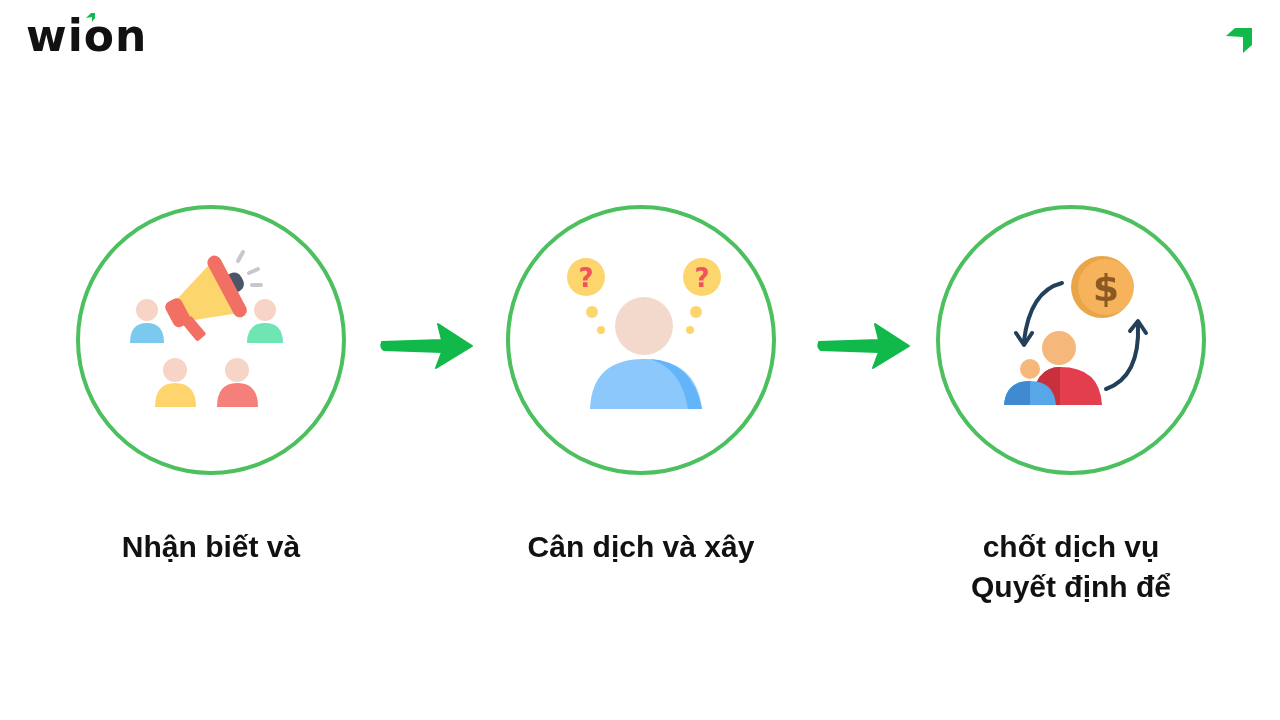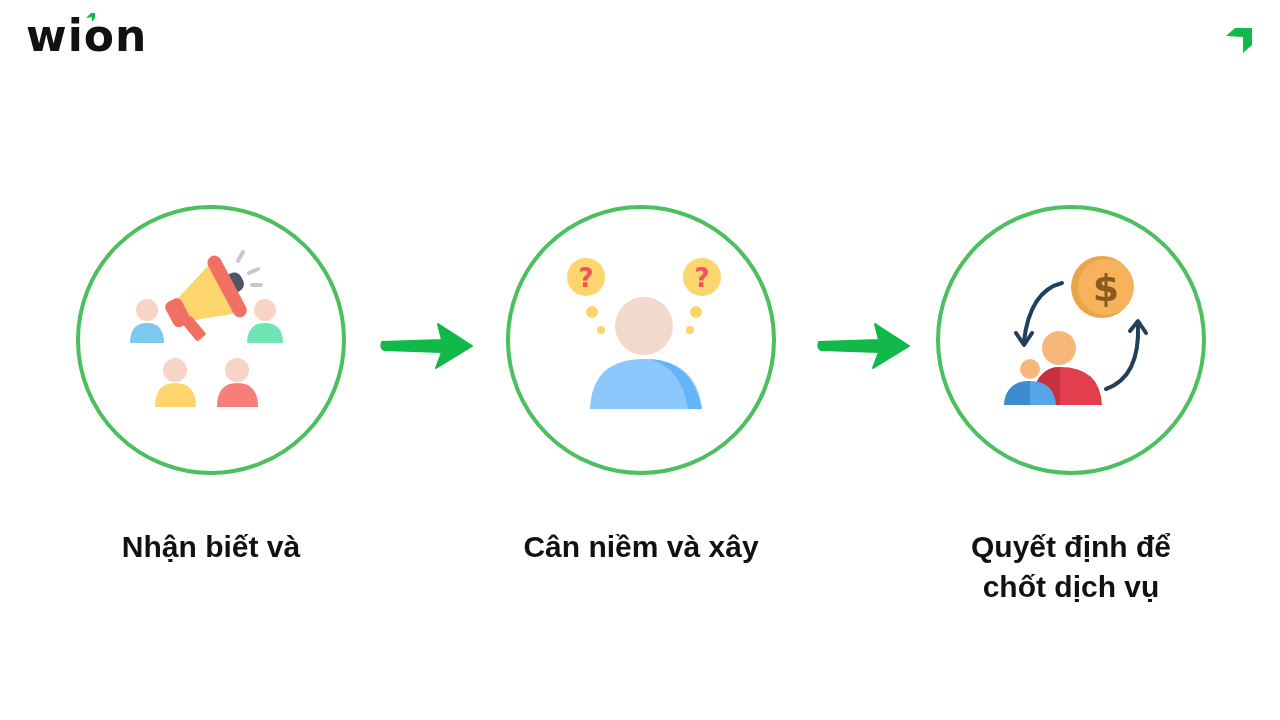--- a/index.html
+++ b/index.html
@@ -90,21 +90,21 @@
       <circle cx="91" cy="121" r="4" fill="#fcd56d"></circle>
       <circle cx="186" cy="103" r="6" fill="#fcd56d"></circle>
       <circle cx="180" cy="121" r="4" fill="#fcd56d"></circle>
       <circle cx="134" cy="117" r="29" fill="#f3d9cc"></circle>
       <path d="M152 95 A29 29 0 0 1 152 139 A29 29 0 0 0 152 95 Z" fill="#ebc4b6"></path>
       <path d="M80 200 Q82 150 134 150 Q186 150 192 200 Z" fill="#8cc8fb"></path>
       <path d="M140 150 Q182 152 192 200 L178 200 Q172 160 140 150 Z" fill="#64b4fa"></path>
     </svg>
   </div>
   <div class="label">
-    <div>Cân niềm và xây</div>
+    <div>Cân dịch và xây</div>
   </div>
 </div>
 
 <svg class="arrow" style="left:815px; top:320px;" width="96" height="52" viewBox="0 0 96 52">
   <path d="M4 22 Q2 28 6 30 L64 32 L58 48 L94 26 L60 4 L64 20 Z" fill="#10b94a" stroke="#10b94a" stroke-width="2" stroke-linejoin="round"></path>
 </svg>
 
 <div class="step" style="left:936px;">
   <div class="circle">
     <svg width="262" height="262" viewBox="0 0 262 262">
@@ -117,16 +117,16 @@
       <path d="M190 122 L198 112 L206 124" fill="none" stroke="#23405a" stroke-width="4" stroke-linecap="round" stroke-linejoin="round"></path>
       <circle cx="119" cy="139" r="17" fill="#f6b87a"></circle>
       <path d="M92 196 Q94 158 120 158 Q160 158 162 196 Z" fill="#e23e4e"></path>
       <path d="M92 196 Q94 158 120 158 L120 196 Z" fill="#c9303e"></path>
       <circle cx="90" cy="160" r="10" fill="#f6b87a"></circle>
       <path d="M64 196 Q66 172 90 172 Q114 172 116 196 Z" fill="#57a6e8"></path>
       <path d="M64 196 Q66 172 90 172 L90 196 Z" fill="#3f8ad0"></path>
     </svg>
   </div>
   <div class="label">
+    <div>chốt dịch vụ</div>
     <div>Quyết định để</div>
-    <div>chốt dịch vụ</div>
   </div>
 </div>
 
 </body></html>

